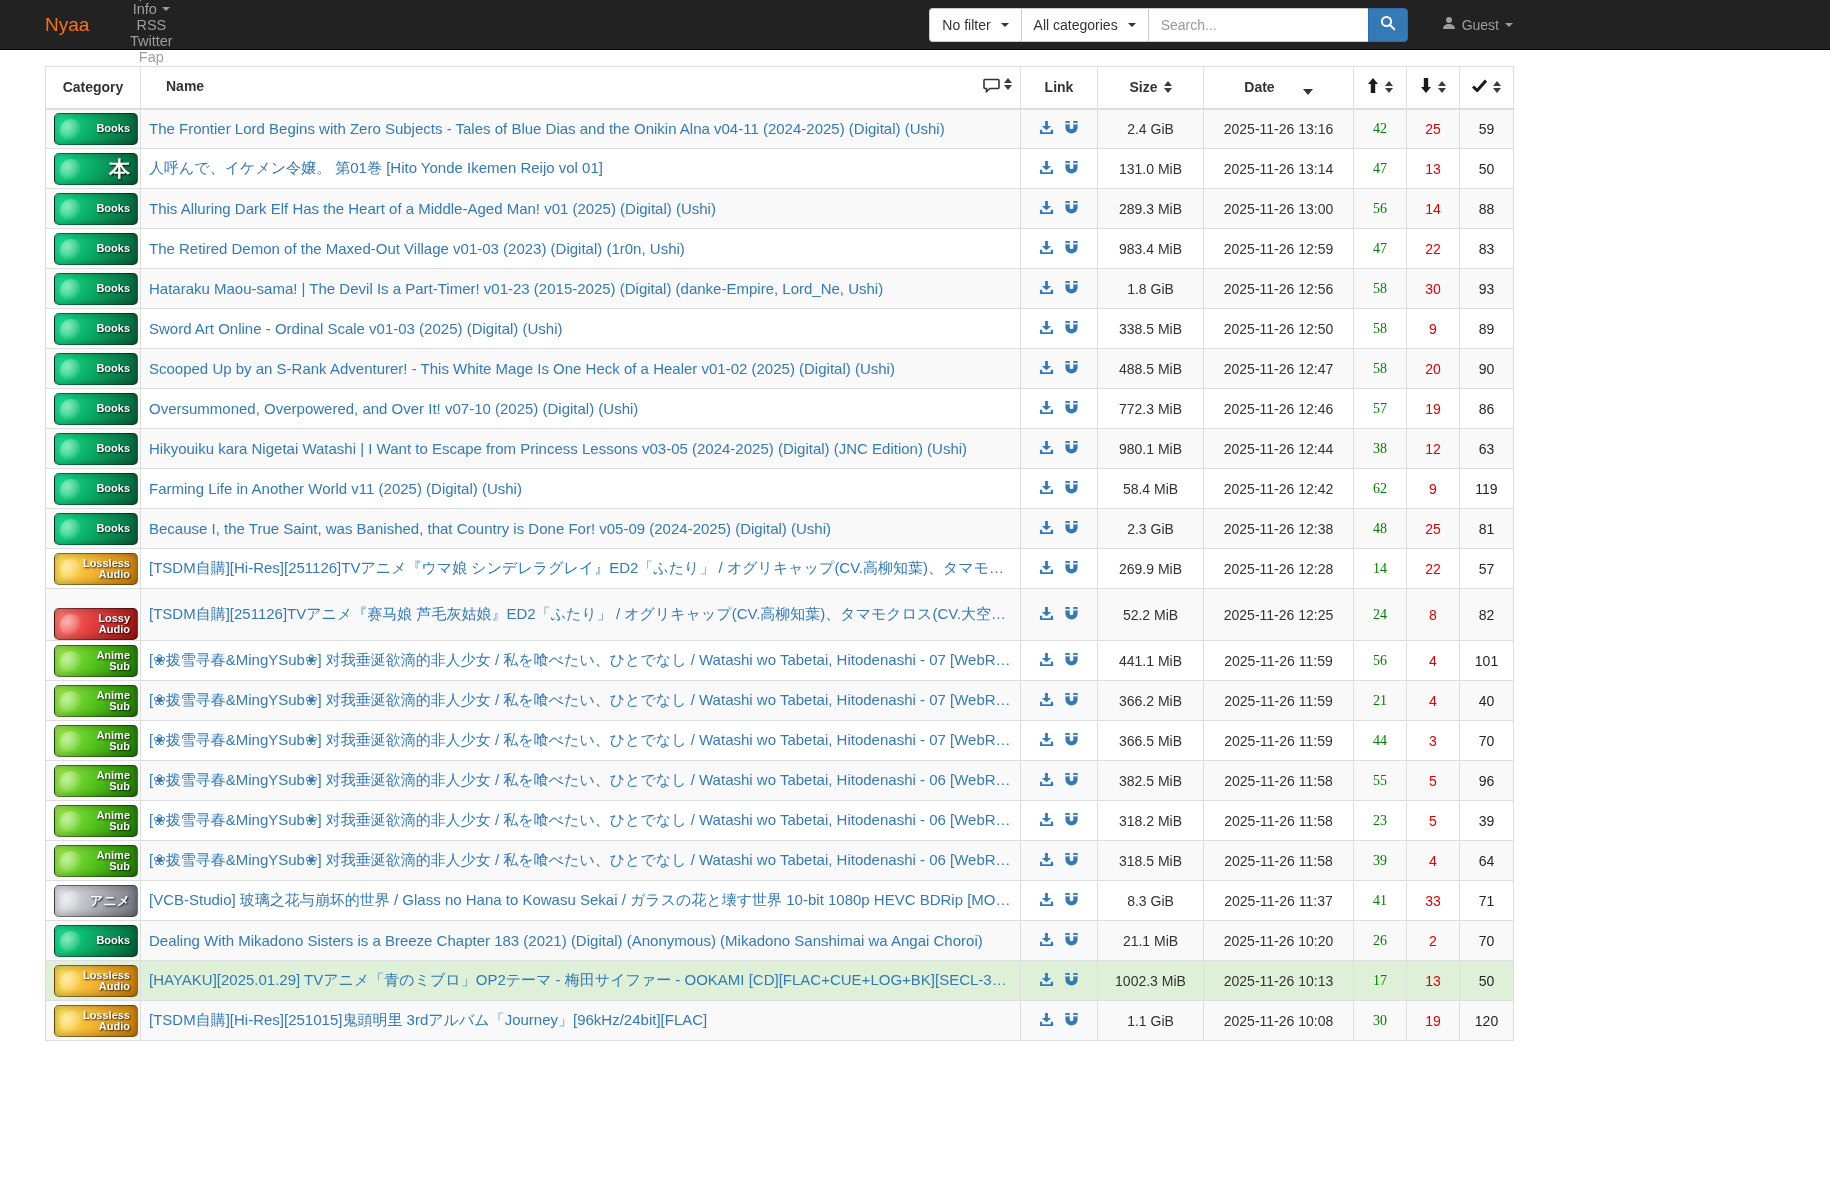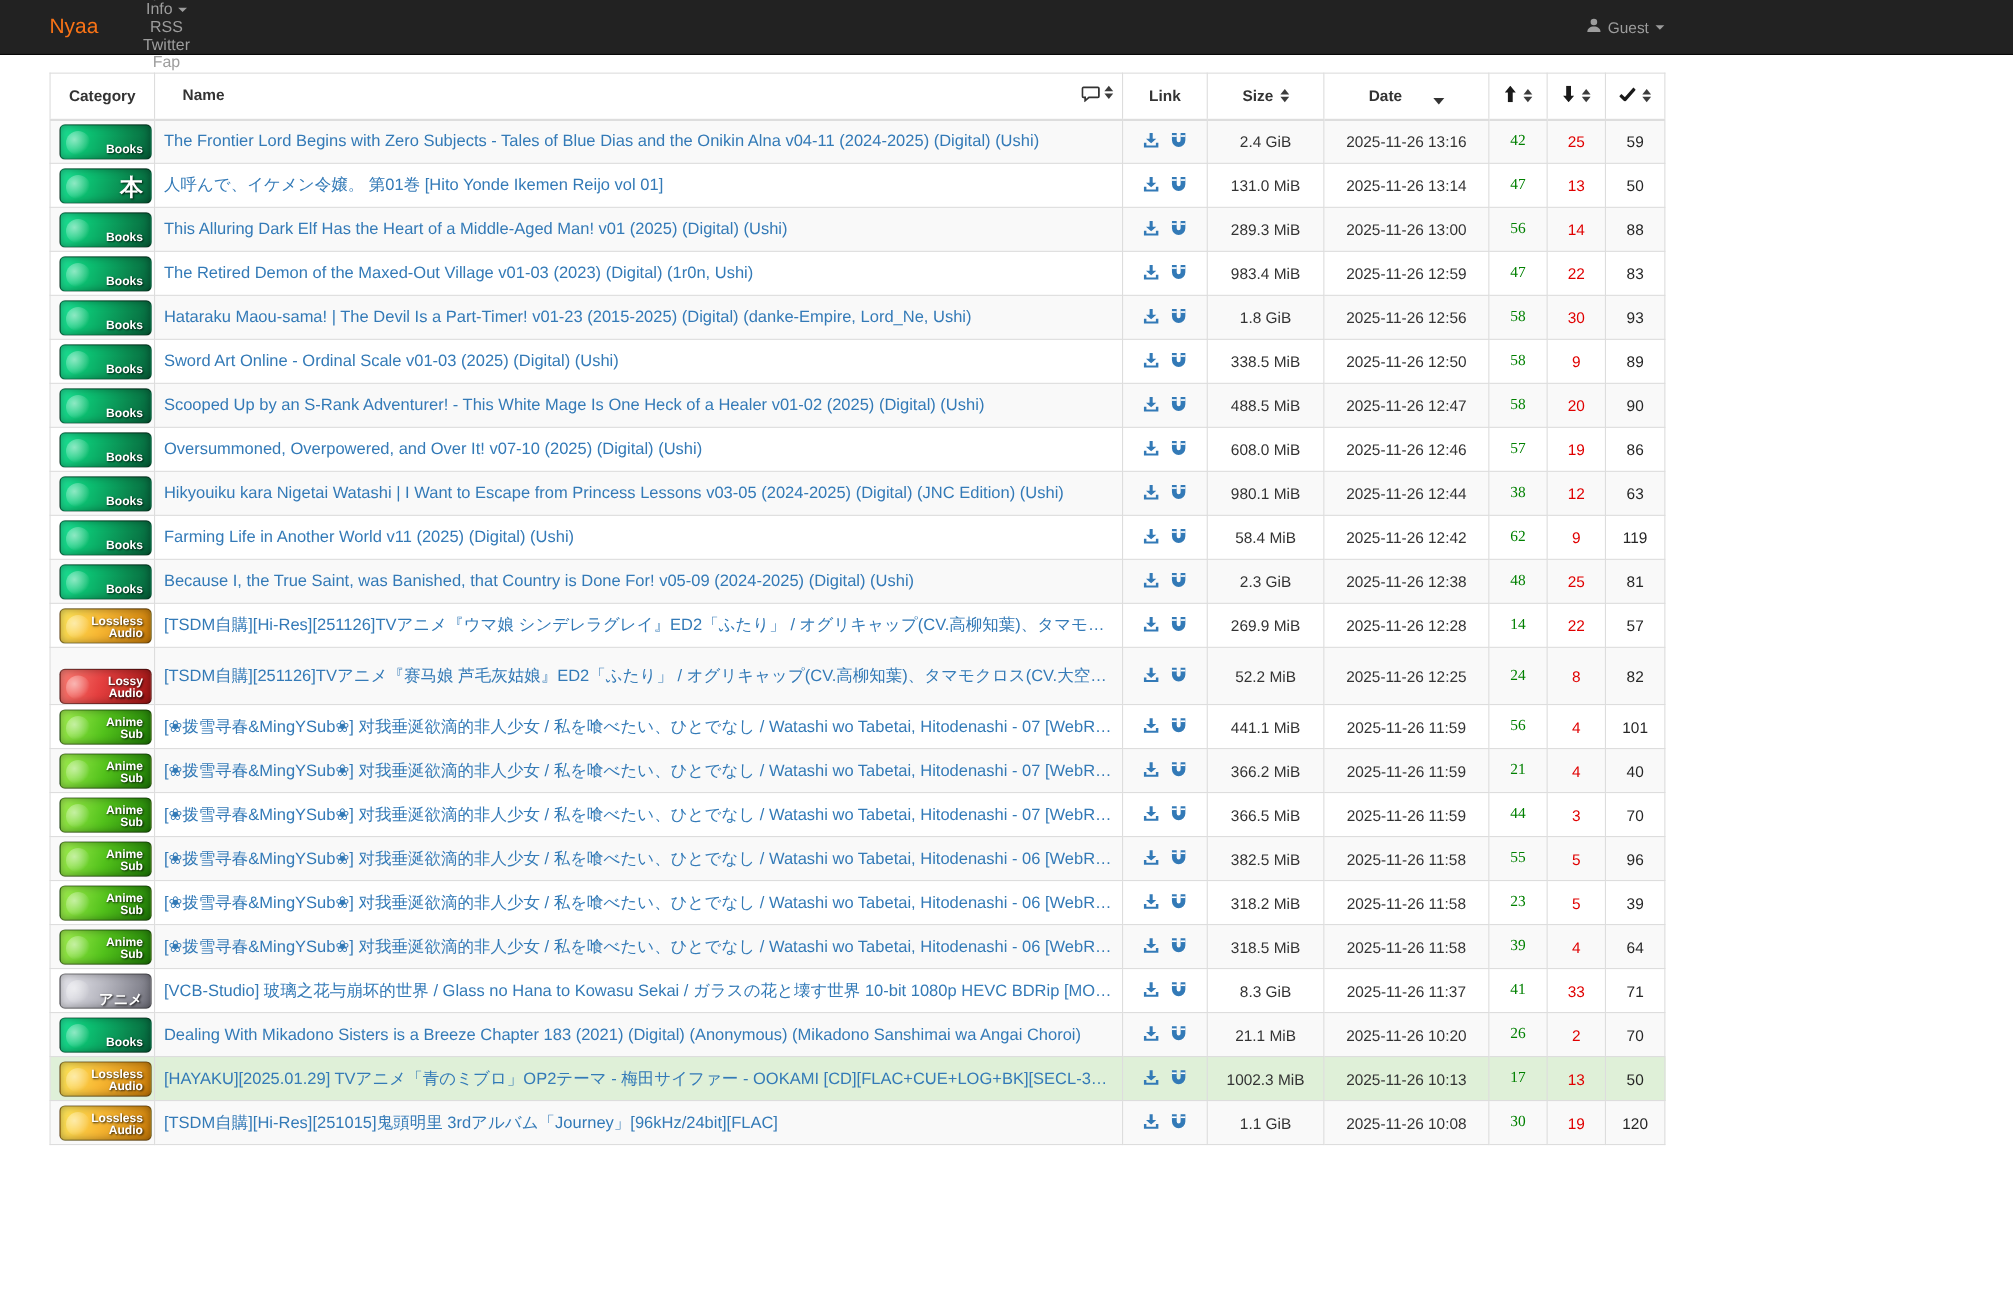--- a/index.html
+++ b/index.html
@@ -45,21 +45,21 @@
   .seed { color:green; text-align:center;font-family:Liberation Serif, serif; }
   .leech { color:#e00000; text-align:center; }
   .done { color:#262626; text-align:center; }
   .links-cell { display:flex; align-items:center; justify-content:center; gap:10px; }
   .links-cell svg { cursor:pointer; }
 
   
   .cat-cell { text-align:center; }
   .cat-badge { width:84px; height:32px; margin:0 auto; border-radius:5px; border:1px solid rgba(0,0,0,.5);
     box-shadow: inset 0 0 8px rgba(0,0,0,.35); display:flex; flex-direction:column; align-items:flex-end;
-    justify-content:flex-end; padding:2px 7px; color:#fff; font-weight:bold; font-size:11px; line-height:11px;
+    justify-content:center; padding:2px 7px; color:#fff; font-weight:bold; font-size:11px; line-height:11px;
     text-shadow:1px 1px 2px rgba(0,0,0,.85); position:relative; overflow:hidden; cursor:pointer; }
   .cat-badge::before { content:""; position:absolute; left:5px; top:5px; width:22px; height:22px; border-radius:50%;
     background:radial-gradient(circle at 35% 35%, rgba(255,255,255,.95), rgba(255,255,255,.25) 55%, transparent 70%); opacity:.55; }
   .books-en, .books-jp { background:linear-gradient(110deg,#1fe89b 0%,#0cc273 30%,#0a8a50 70%,#06603a 100%); }
   .books-jp { font-size:21px; line-height:22px; align-items:flex-end; }
   .lossless { background:linear-gradient(110deg,#ffe95c 0%,#f7b733 45%,#c97a06 100%); }
   .lossy    { background:linear-gradient(110deg,#ff8076 0%,#e43f3f 45%,#9e1212 100%);margin-top:19px; }
   .anime-sub{ background:linear-gradient(110deg,#a4f251 0%,#52c11b 50%,#1d7a06 100%); }
   .anime-raw{ background:linear-gradient(110deg,#ececf2 0%,#b9b9c2 45%,#6f6f7a 100%); font-size:13px; }
 </style>
@@ -72,20 +72,39 @@
     <div class="nav-inner">
       <a class="brand">Nyaa</a>
       <div class="nav-links" id="nav-links">
           <a class="nav-link">Upload</a>
           <a class="nav-link">Info<span class="caret"></span></a>
           <a class="nav-link">RSS</a>
           <a class="nav-link">Twitter</a>
           <a class="nav-link">Fap</a>
         </div>
       <div class="nav-right">
+        <div class="search-group">
+          <div class="dd-btn first">
+            <span>No filter</span>
+            <span class="caret"></span>
+          </div>
+          <div class="dd-btn">
+            <span>All categories</span>
+            <span class="caret"></span>
+          </div>
+          <input class="search-input" placeholder="Search..." style="">
+          <button class="search-btn">
+            <span>
+              <svg width="16" height="16" viewBox="0 0 16 16">
+                  <circle cx="6.5" cy="6.5" r="4.6" fill="none" stroke="#fff" stroke-width="2"></circle>
+                  <line x1="10.2" y1="10.2" x2="14.4" y2="14.4" stroke="#fff" stroke-width="2" stroke-linecap="round"></line>
+                </svg>
+            </span>
+          </button>
+        </div>
         <div class="guest">
           <span>
             <svg width="14" height="14" viewBox="0 0 14 14">
                 <circle cx="7" cy="4" r="3" fill="#9d9d9d"></circle>
                 <path d="M1 13c0-3.3 2.7-5 6-5s6 1.7 6 5z" fill="#9d9d9d"></path>
               </svg>
           </span>
           <span>Guest</span>
           <span class="caret"></span>
         </div>
@@ -418,21 +437,21 @@
         </span>
         <span>
           <svg width="15" height="15" viewBox="0 0 16 16">
                     <path d="M1.5 1h4.6v7a1.9 1.9 0 0 0 3.8 0V1h4.6v7A6.5 6.5 0 0 1 1.5 8z" fill="#337ab7"></path>
                     <rect x="1.5" y="3.1" width="4.6" height="1.6" fill="#fff"></rect>
                     <rect x="9.9" y="3.1" width="4.6" height="1.6" fill="#fff"></rect>
                   </svg>
         </span>
       </div>
     </td>
-    <td class="cell-c">608.0 MiB</td>
+    <td class="cell-c">772.3 MiB</td>
     <td class="cell-c">2025-11-26 12:46</td>
     <td class="seed">57</td>
     <td class="leech">19</td>
     <td class="done">86</td>
   </tr>
           <tr>
     <td class="cat-cell">
       <div class="cat-badge books-en">
                 <span>Books</span>
               </div>

